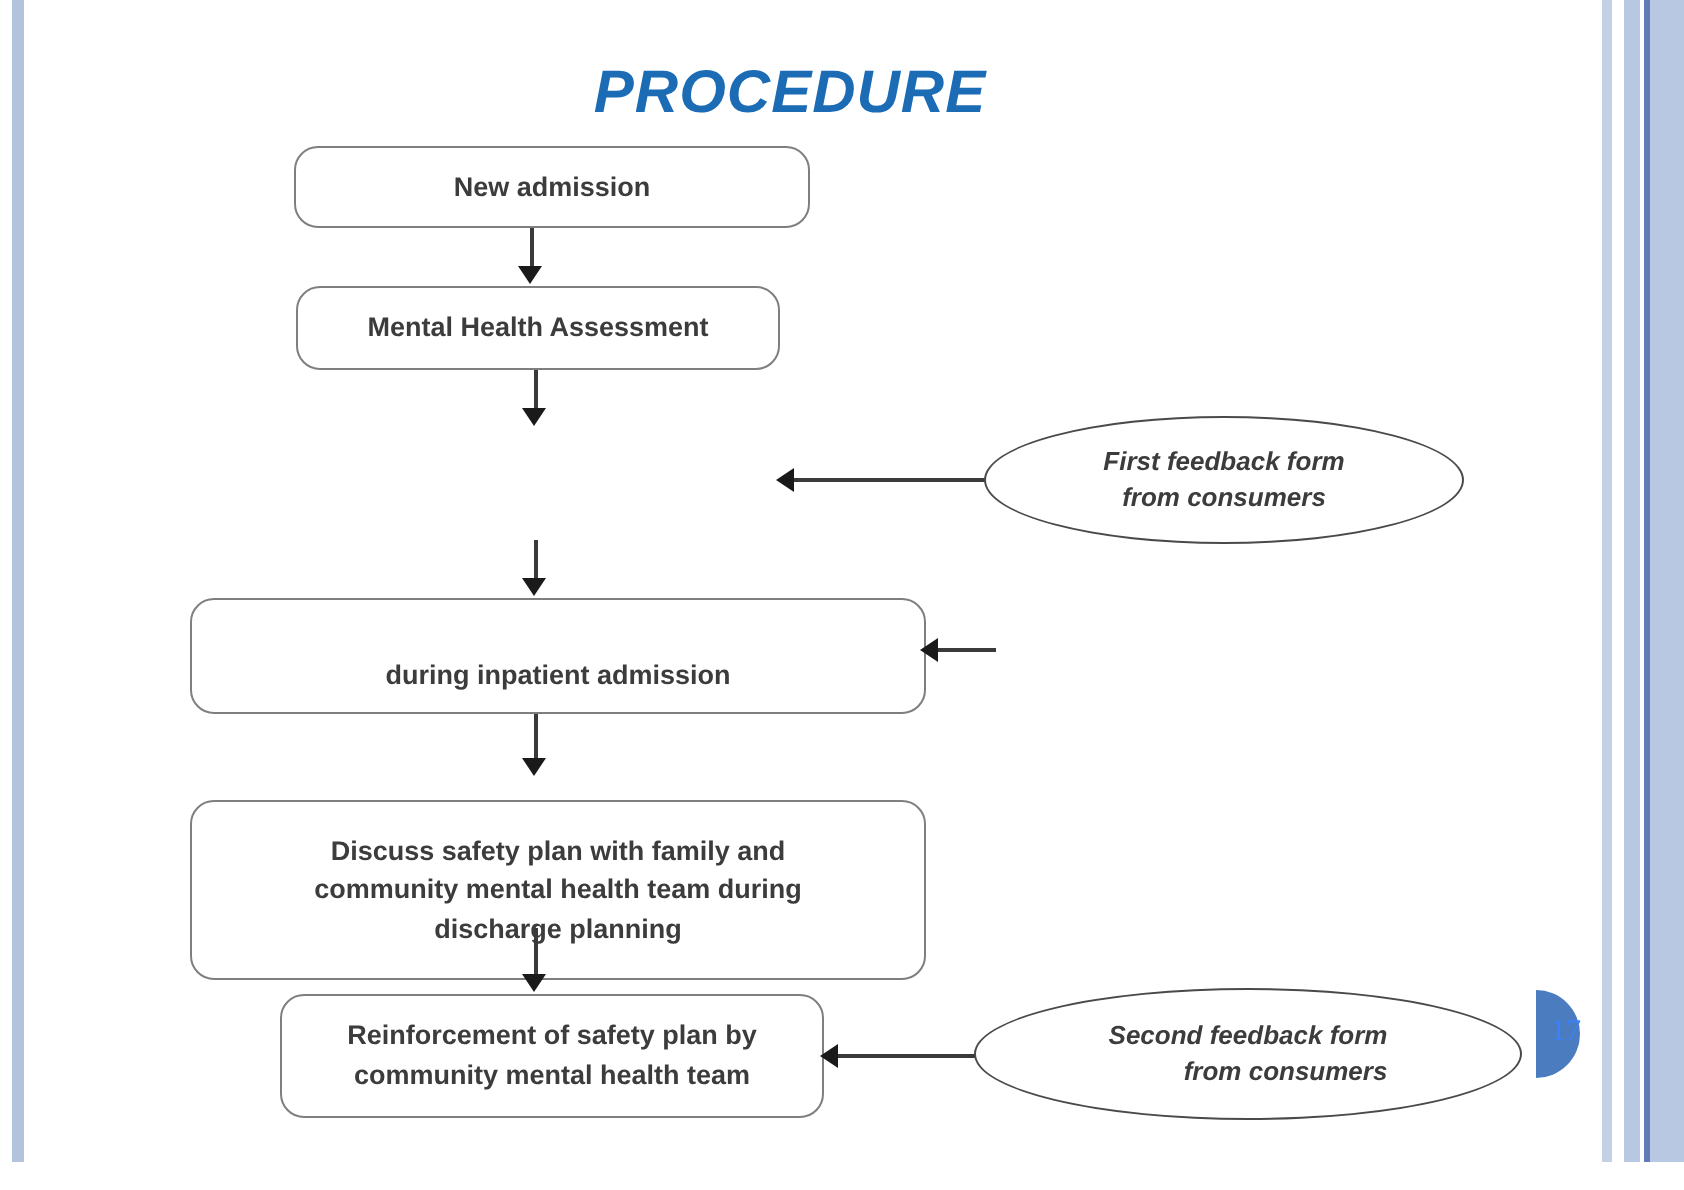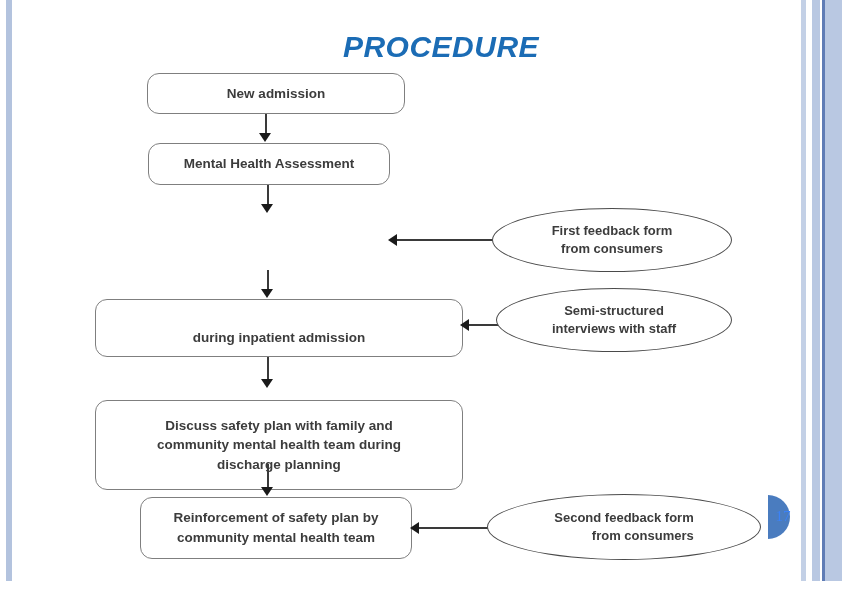--- a/index.html
+++ b/index.html
@@ -42,21 +42,20 @@
     top: 30px;
     width: 790px;
     text-align: center;
     font-size: 30px;
     font-weight: bold;
     font-style: italic;
     letter-spacing: 0.5px;
     color: #1b6cb5;
     font-family: "Liberation Sans", sans-serif;
     white-space: nowrap;
-    margin-left: 46px;
   }
 
   
   .proc-box {
     position: absolute;
     box-sizing: border-box;
     border: 1px solid #7f7f7f;
     border-radius: 12px;
     background: #ffffff;
     display: flex;
@@ -86,20 +85,21 @@
     display: flex;
     align-items: center;
     justify-content: center;
     text-align: center;
     color: #3c3c3c;
     font-weight: bold;
     font-size: 13px;
     line-height: 1.4;
     padding: 0 26px;
     font-family: "Liberation Sans", sans-serif;
+    font-style: italic;
   }
 
   
   .v-line {
     position: absolute;
     width: 2px;
     background: #3a3a3a;
   }
   .v-arrowhead {
     position: absolute;
@@ -188,26 +188,20 @@
   <div class="proc-box" style="left:95px; top:299px; width:368px; height:58px;">
     <span>
       <br>
       <span>during inpatient admission</span>
     </span>
   </div>
 
   <div class="h-line" style="left:468px; top:324px; width:30px;"></div>
   <div class="h-arrowhead" style="left:460px; top:319px;"></div>
 
-  <div class="ellipse" style="left:496px; top:288px; width:236px; height:64px;">
-    <span>
-      <span>Semi-structured</span><br>
-      <span>interviews with staff</span>
-    </span>
-  </div>
 
   <div class="v-line" style="left:267px; top:357px; height:24px;"></div>
   <div class="v-arrowhead" style="left:261px; top:379px;"></div>
 
   <div class="proc-box" style="left:95px; top:400px; width:368px; height:90px;">
     <span>
       <span>Discuss safety plan with family and</span><br>
       <span>community mental health team during</span><br>
       <span>discharge planning</span>
     </span>

